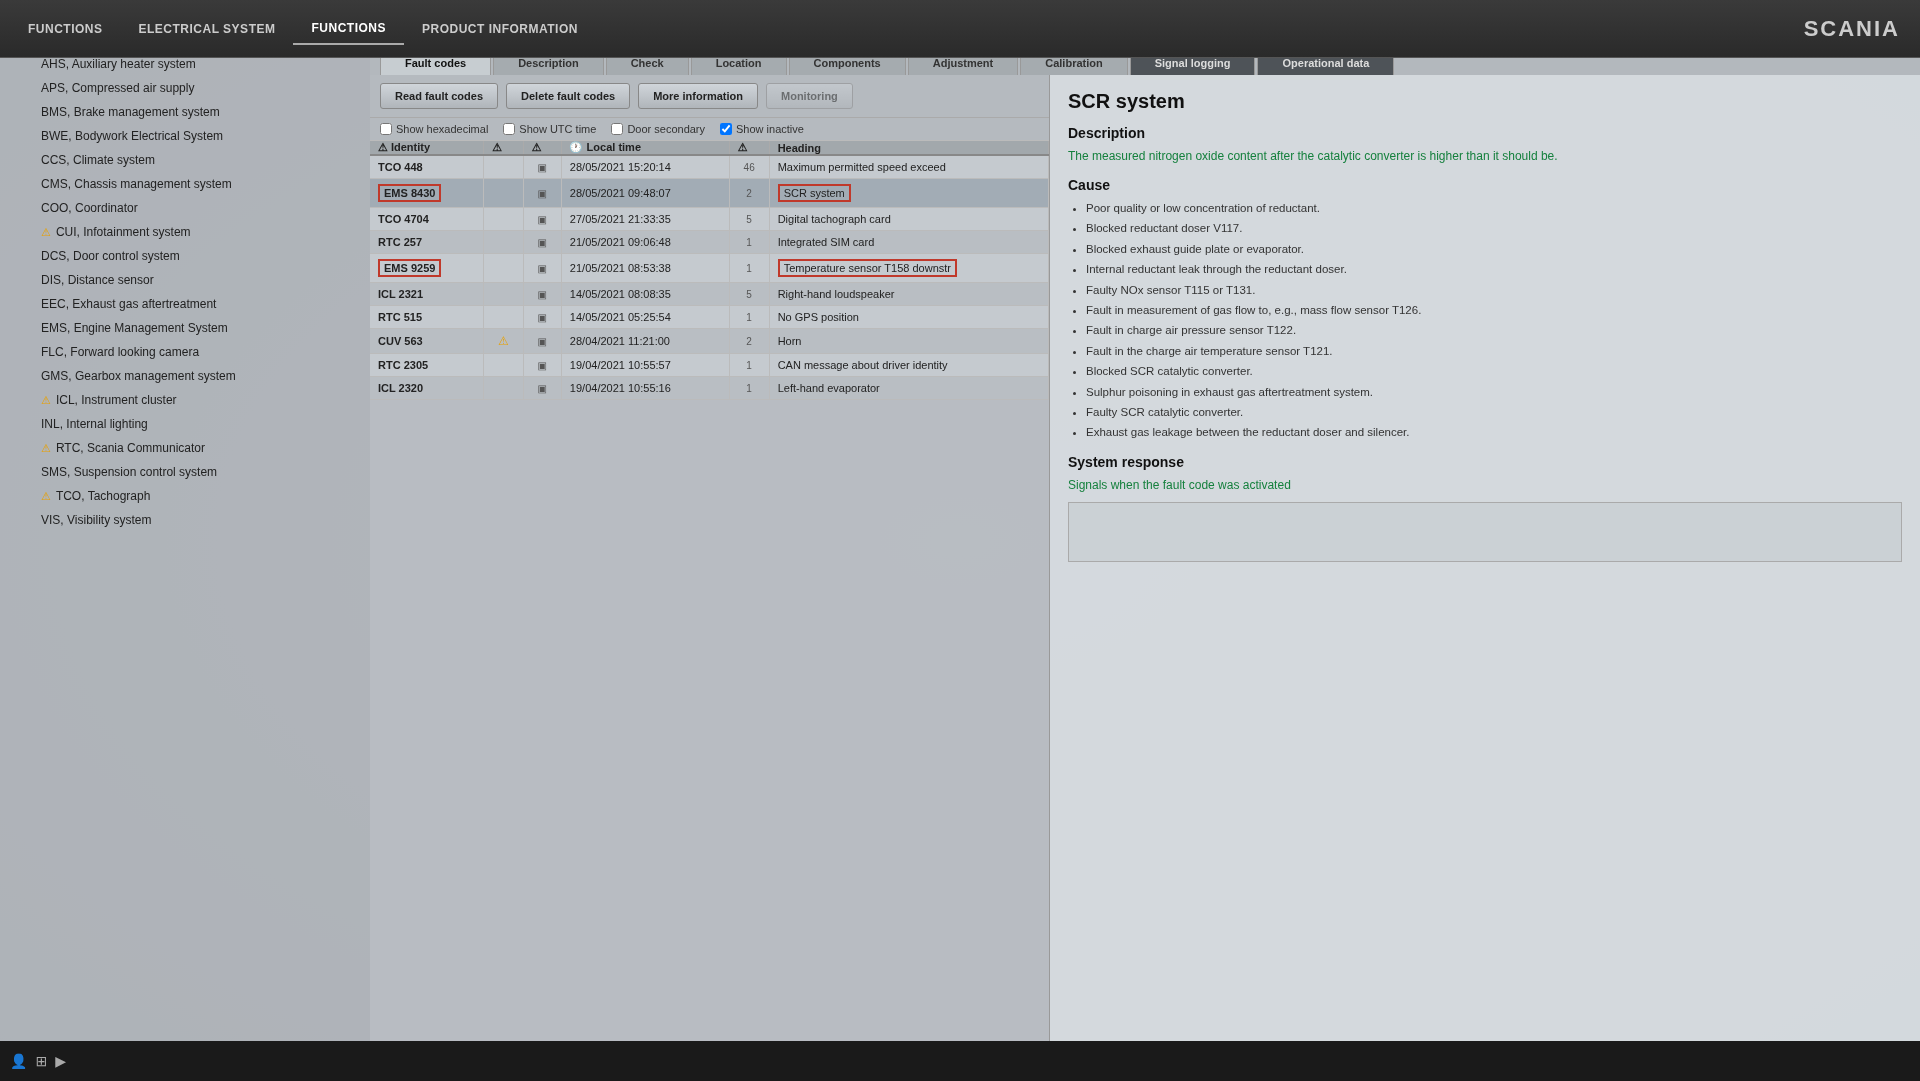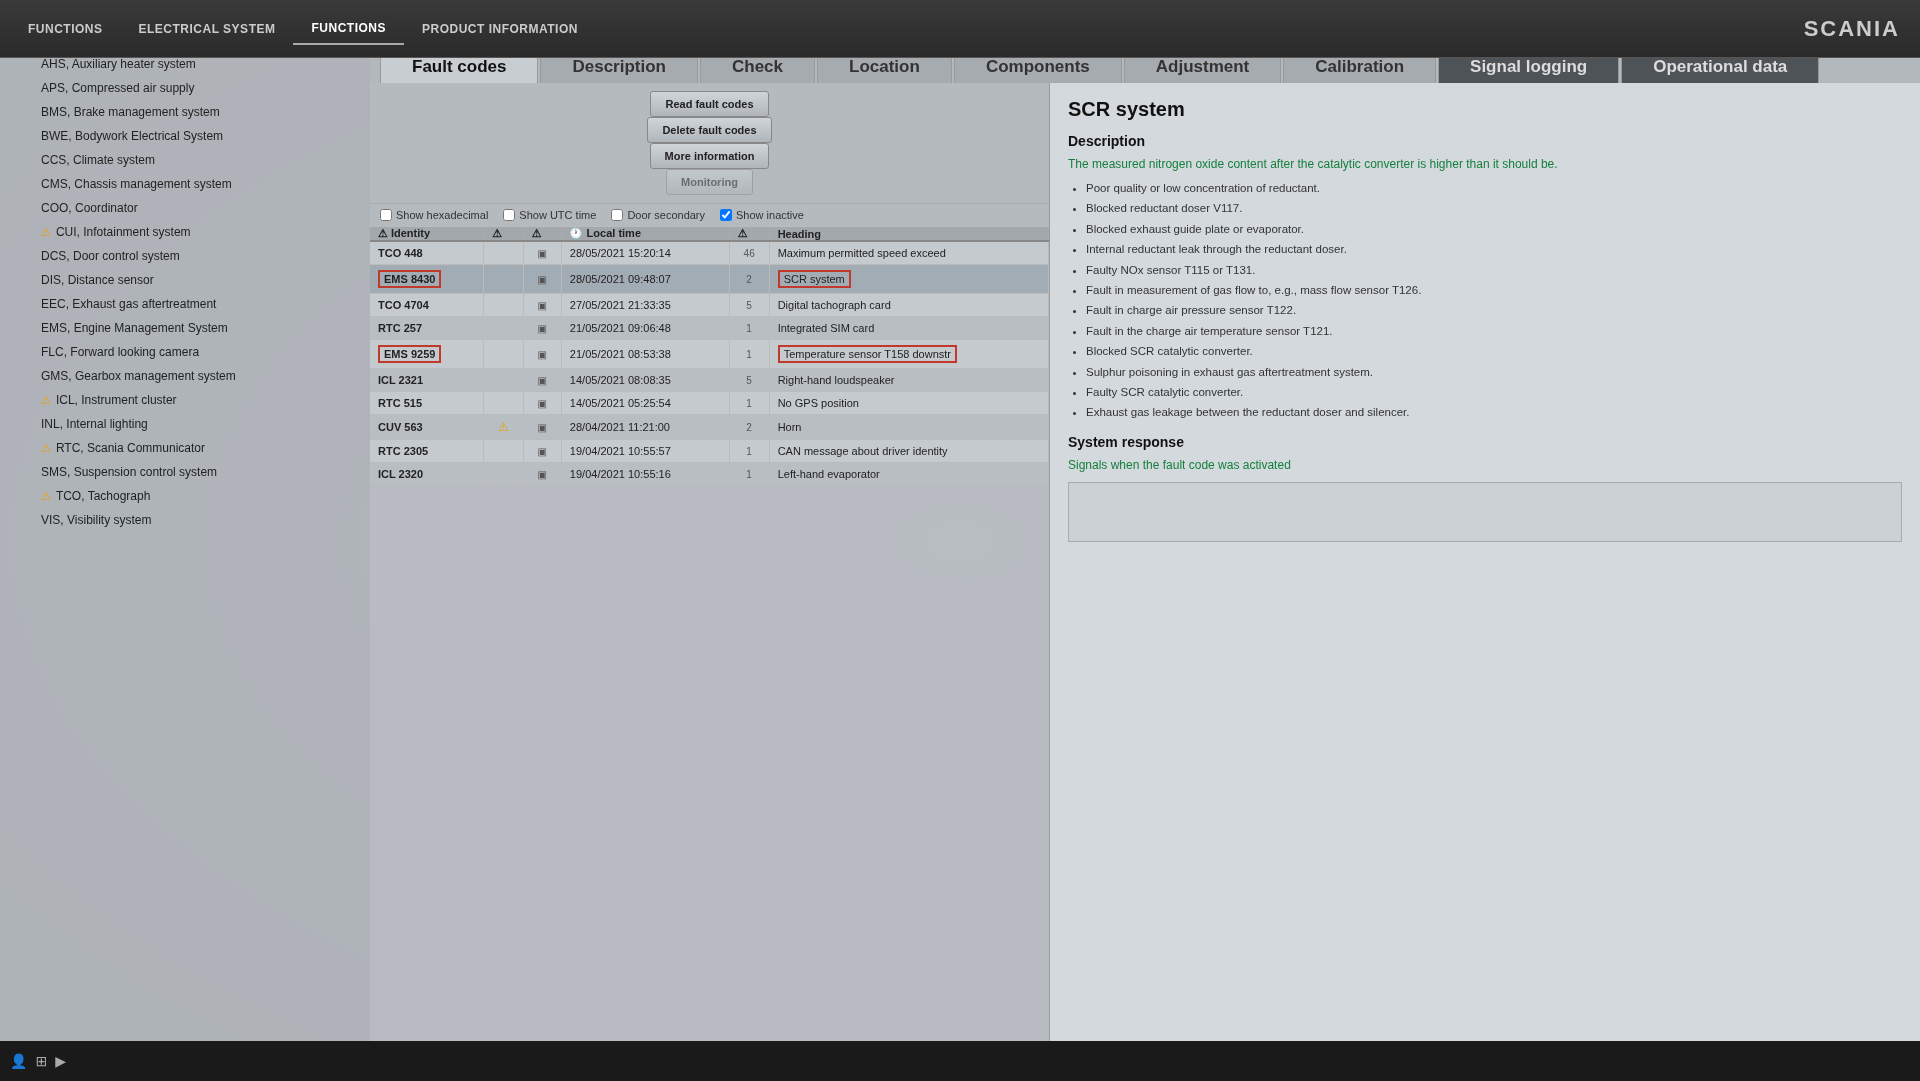--- a/index.html
+++ b/index.html
@@ -96,22 +96,22 @@
 
     
     .tabs-row {
       display: flex;
       align-items: flex-end;
       padding: 8px 10px 0 10px;
       background: rgba(180, 185, 190, 0.9);
       gap: 2px;
     }
     .tab {
-      padding: 6px 31px;
-      font-size: 17px;
+      padding: 6px 24px;
+      font-size: 11px;
       font-weight: bold;
       background: rgba(160,165,170,0.7);
       color: #333;
       cursor: pointer;
       border-radius: 3px 3px 0 0;
       border: 1px solid #999;
       border-bottom: none;
       text-align: center;
     }
     .tab.active {
@@ -137,24 +137,24 @@
       flex-direction: column;
       background: rgba(185, 190, 195, 0.9);
       border-right: 1px solid #999;
     }
 
     
     .toolbar {
       display: flex;
       align-items: center;
       padding: 8px 10px;
+      gap: 8px;
       background: rgba(180,185,190,0.8);
       border-bottom: 1px solid #aaa;
       flex-wrap: wrap;
-      flex-direction: column;
     }
     .btn {
       padding: 6px 14px;
       font-size: 11px;
       font-weight: bold;
       background: linear-gradient(180deg, #d0d5da 0%, #b0b5ba 100%);
       color: #222;
       border: 1px solid #888;
       border-radius: 3px;
       cursor: pointer;
@@ -528,20 +528,21 @@
         </table>
       </div>
     </div>
 
     <div class="right-panel">
       <h2>SCR system</h2>
 
       <h3>Description</h3>
       <p>The measured nitrogen oxide content after the catalytic converter is higher than it should be.</p>
 
+      <h3>Cause</h3>
       <ul id="cause-list">
       <li>Poor quality or low concentration of reductant.</li>
           <li>Blocked reductant doser V117.</li>
           <li>Blocked exhaust guide plate or evaporator.</li>
           <li>Internal reductant leak through the reductant doser.</li>
           <li>Faulty NOx sensor T115 or T131.</li>
           <li>Fault in measurement of gas flow to, e.g., mass flow sensor T126.</li>
           <li>Fault in charge air pressure sensor T122.</li>
           <li>Fault in the charge air temperature sensor T121.</li>
           <li>Blocked SCR catalytic converter.</li>

